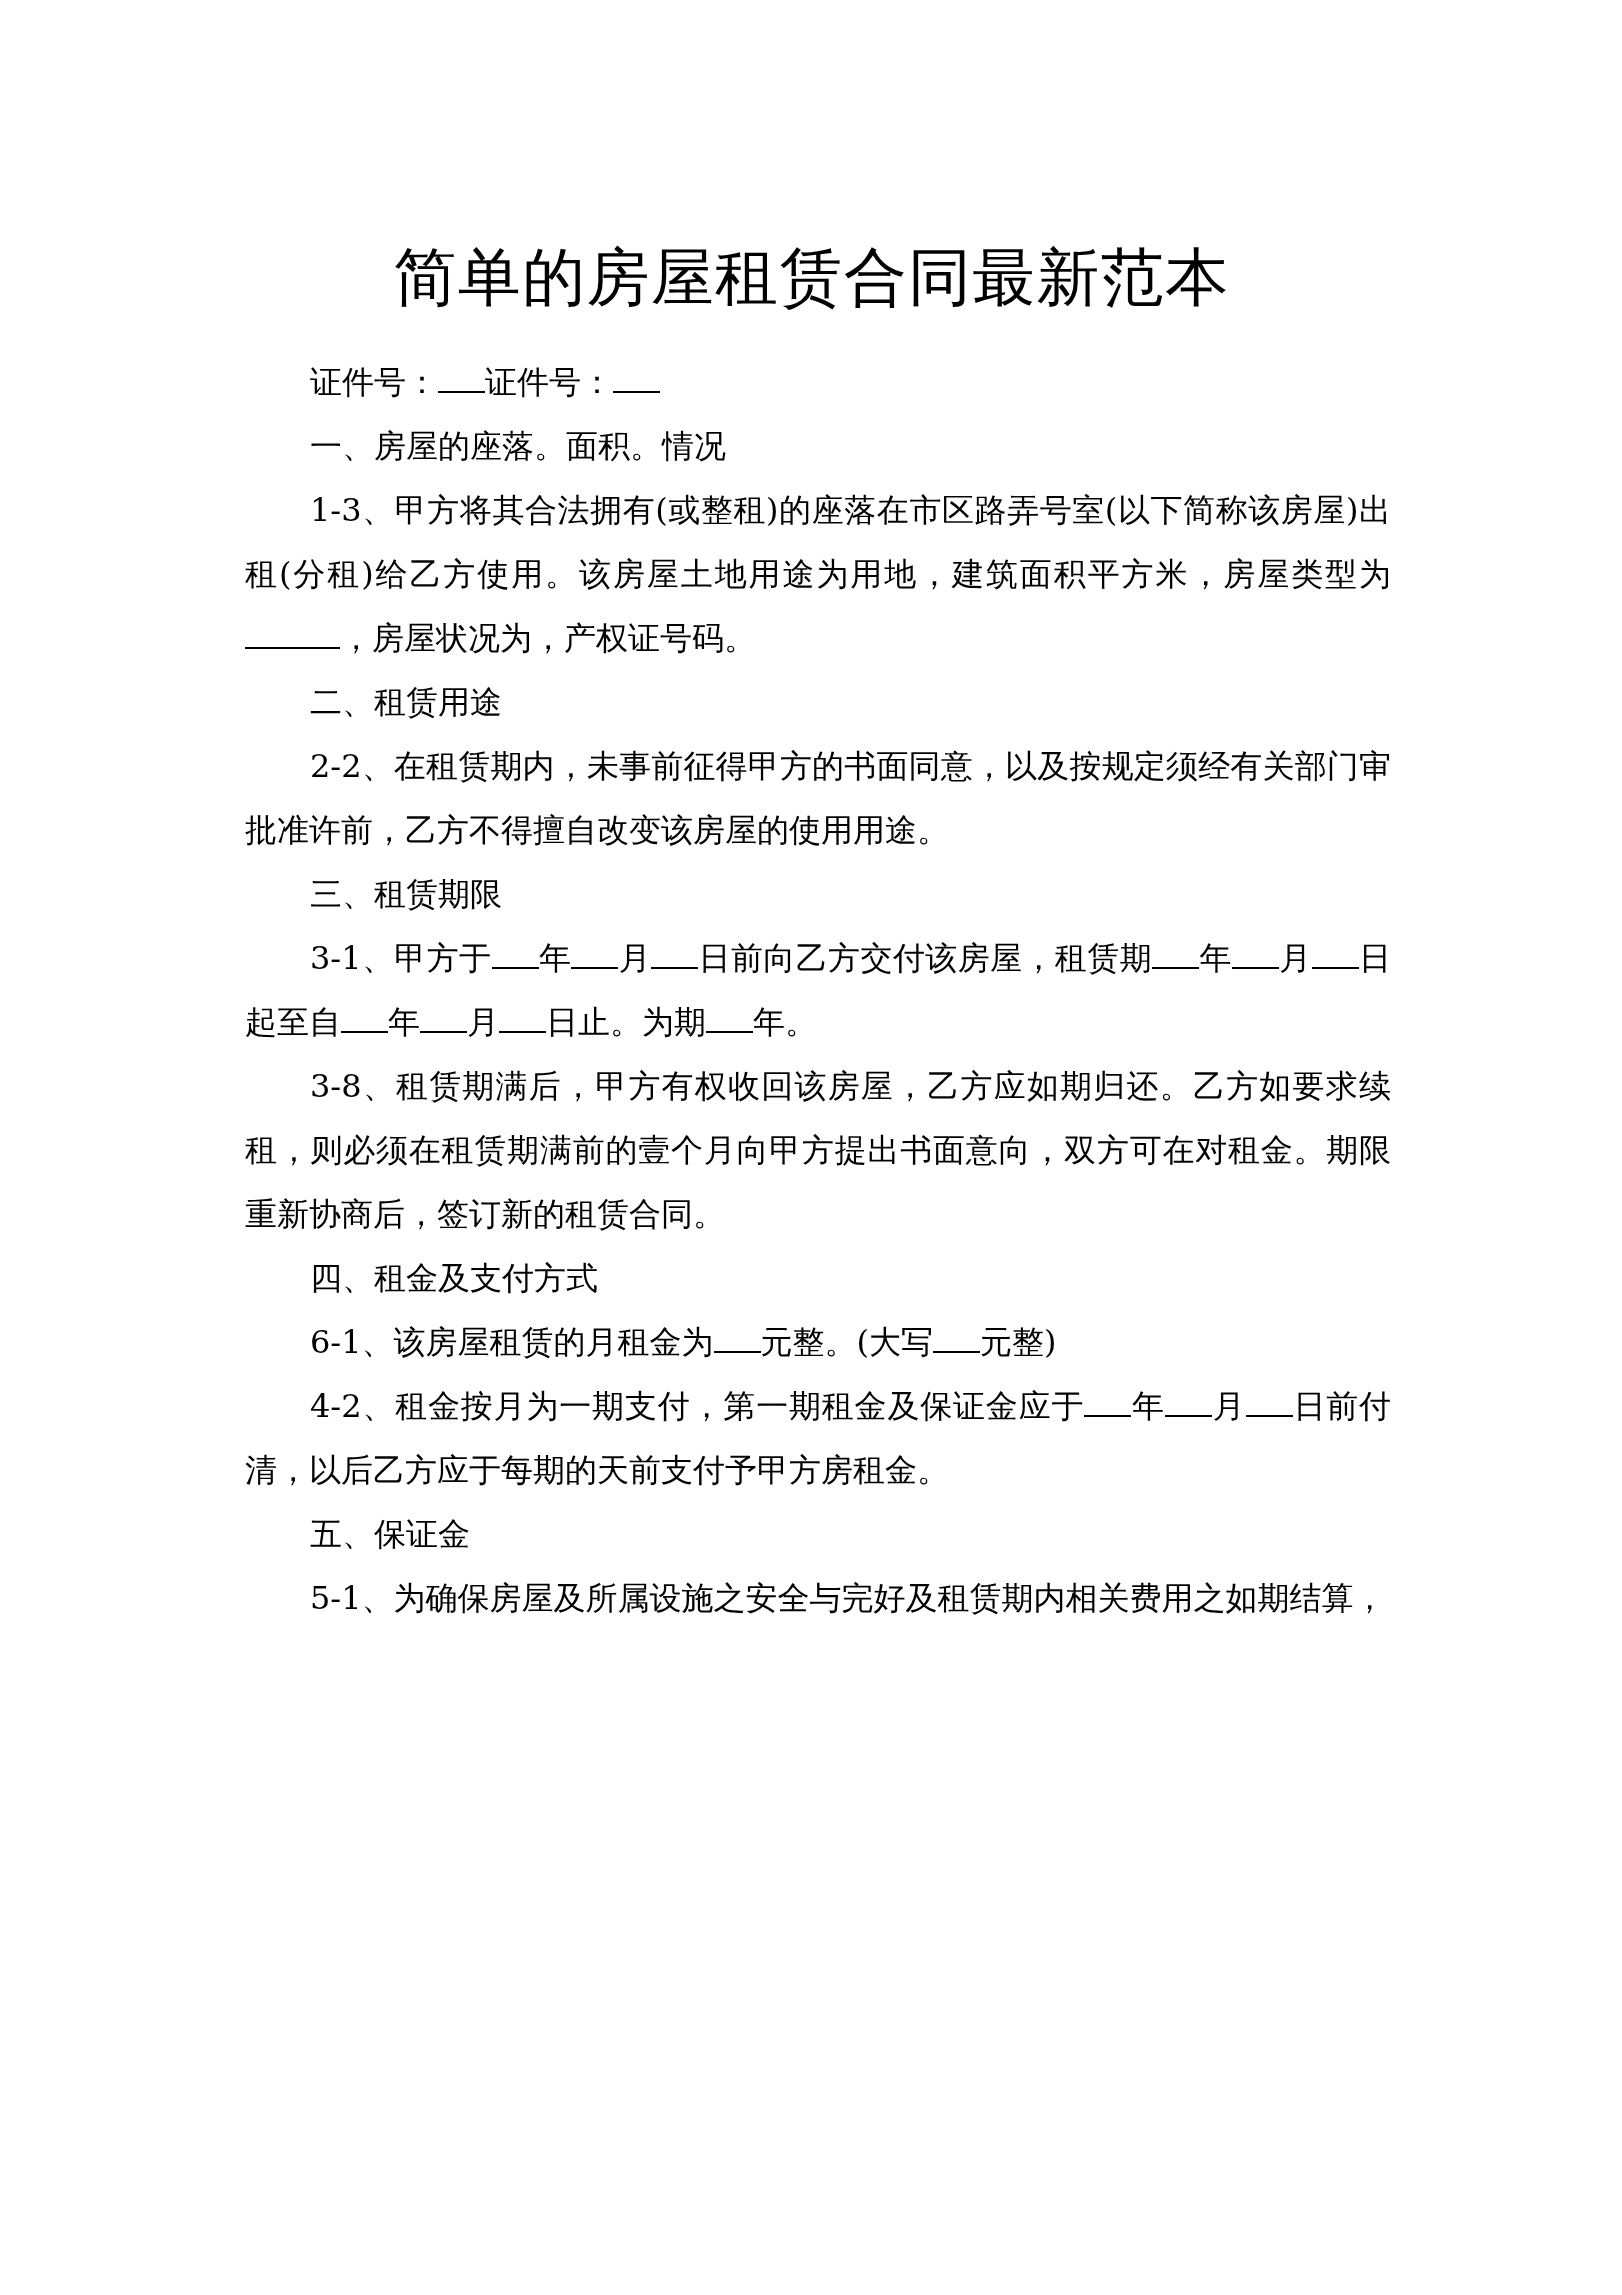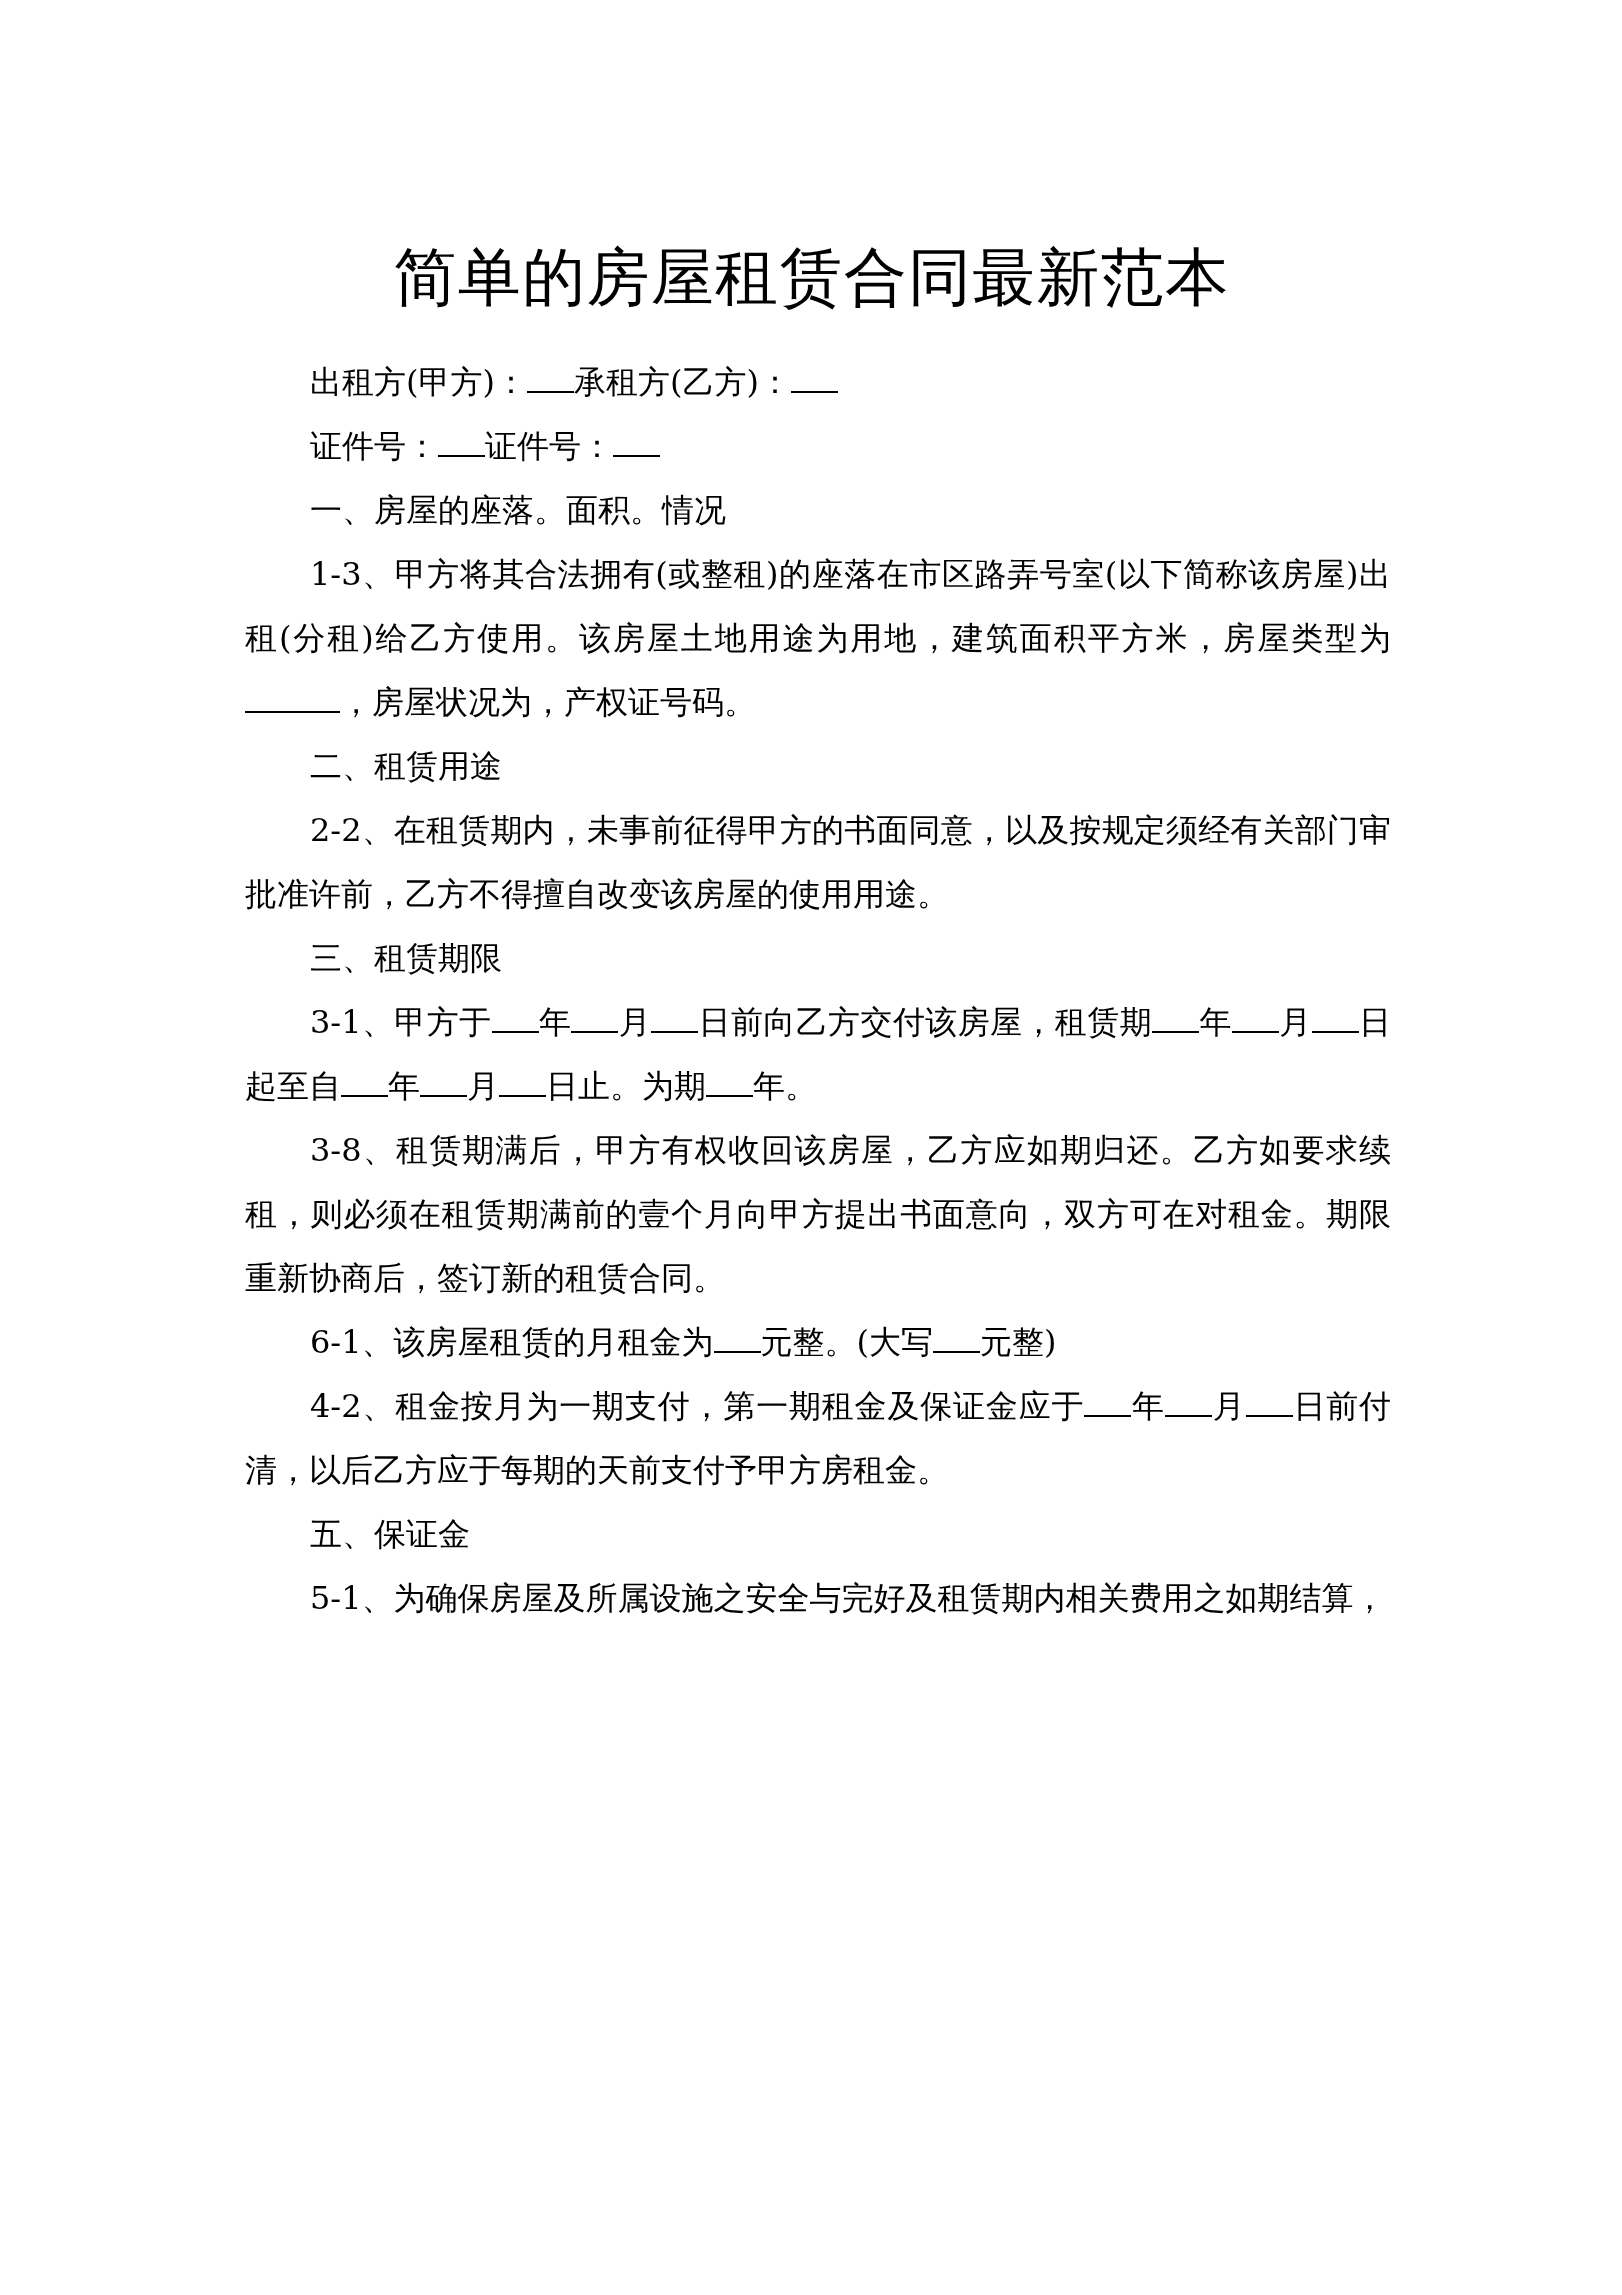--- a/index.html
+++ b/index.html
@@ -60,38 +60,38 @@
   .b6 { width: 95px; }
 </style>
 </head>
 <body>
 
 <div class="page">
   <h1 class="title">简单的房屋租赁合同最新范本</h1>
 
   <div class="body">
 
-    <p class="para"><span>出租方(甲方)：</span><span class="blank b3"></span><span>承租方(乙方)：</span><span class="blank b3"></span></p>
 
     <p class="para"><span>证件号：</span><span class="blank b3"></span><span>证件号：</span><span class="blank b3"></span></p>
 
 
     <p class="para">一、房屋的座落。面积。情况</p>
 
     <p class="para"><span>1-3、甲方将其合法拥有(或整租)的座落在市区路弄号室(以下简称该房屋)出租(分租)给乙方使用。该房屋土地用途为用地，建筑面积平方米，房屋类型为</span><span class="blank b6"></span><span>，房屋状况为，产权证号码。</span></p>
 
     <p class="para">二、租赁用途</p>
     <p class="para">2-2、在租赁期内，未事前征得甲方的书面同意，以及按规定须经有关部门审批准许前，乙方不得擅自改变该房屋的使用用途。</p>
 
     <p class="para">三、租赁期限</p>
 
     <p class="para"><span>3-1、甲方于</span><span class="blank b3"></span><span>年</span><span class="blank b3"></span><span>月</span><span class="blank b3"></span><span>日前向乙方交付该房屋，租赁期</span><span class="blank b3"></span><span>年</span><span class="blank b3"></span><span>月</span><span class="blank b3"></span><span>日起至自</span><span class="blank b3"></span><span>年</span><span class="blank b3"></span><span>月</span><span class="blank b3"></span><span>日止。为期</span><span class="blank b3"></span><span>年。</span></p>
 
     <p class="para">3-8、租赁期满后，甲方有权收回该房屋，乙方应如期归还。乙方如要求续租，则必须在租赁期满前的壹个月向甲方提出书面意向，双方可在对租金。期限重新协商后，签订新的租赁合同。</p>
 
+    <p class="para">四、租金及支付方式</p>
 
     <p class="para"><span>6-1、该房屋租赁的月租金为</span><span class="blank b3"></span><span>元整。(大写</span><span class="blank b3"></span><span>元整)</span></p>
 
     <p class="para"><span>4-2、租金按月为一期支付，第一期租金及保证金应于</span><span class="blank b3"></span><span>年</span><span class="blank b3"></span><span>月</span><span class="blank b3"></span><span>日前付清，以后乙方应于每期的天前支付予甲方房租金。</span></p>
 
     <p class="para">五、保证金</p>
     <p class="para">5-1、为确保房屋及所属设施之安全与完好及租赁期内相关费用之如期结算，</p>
   </div>
 </div>
 

